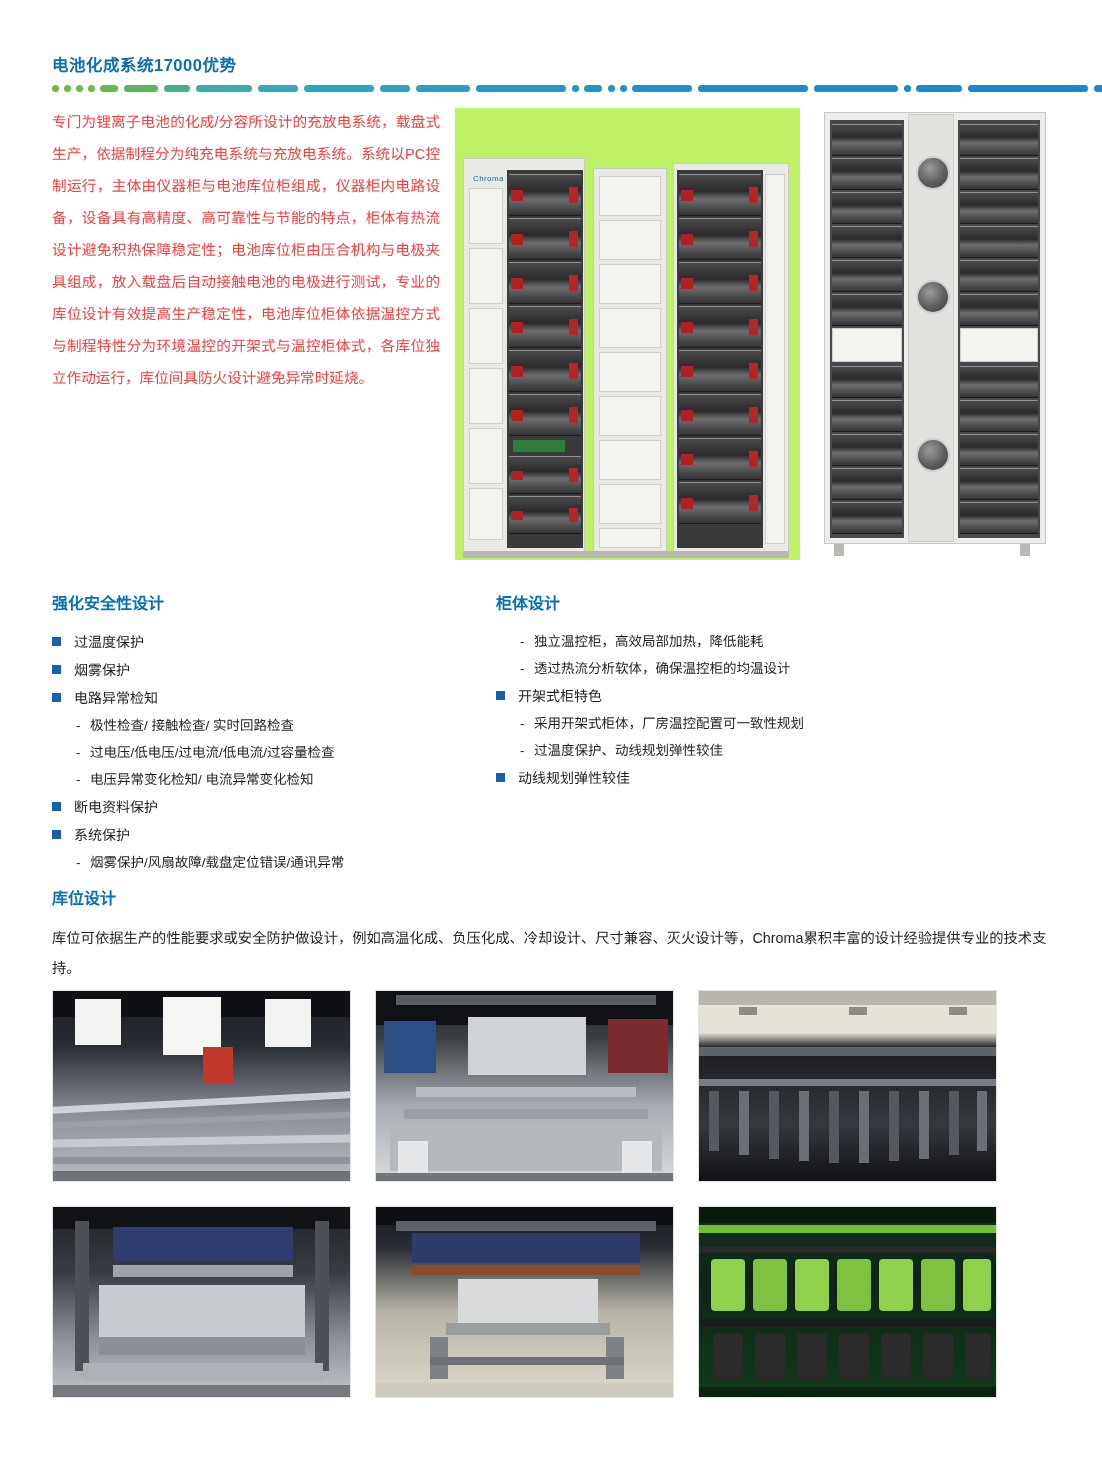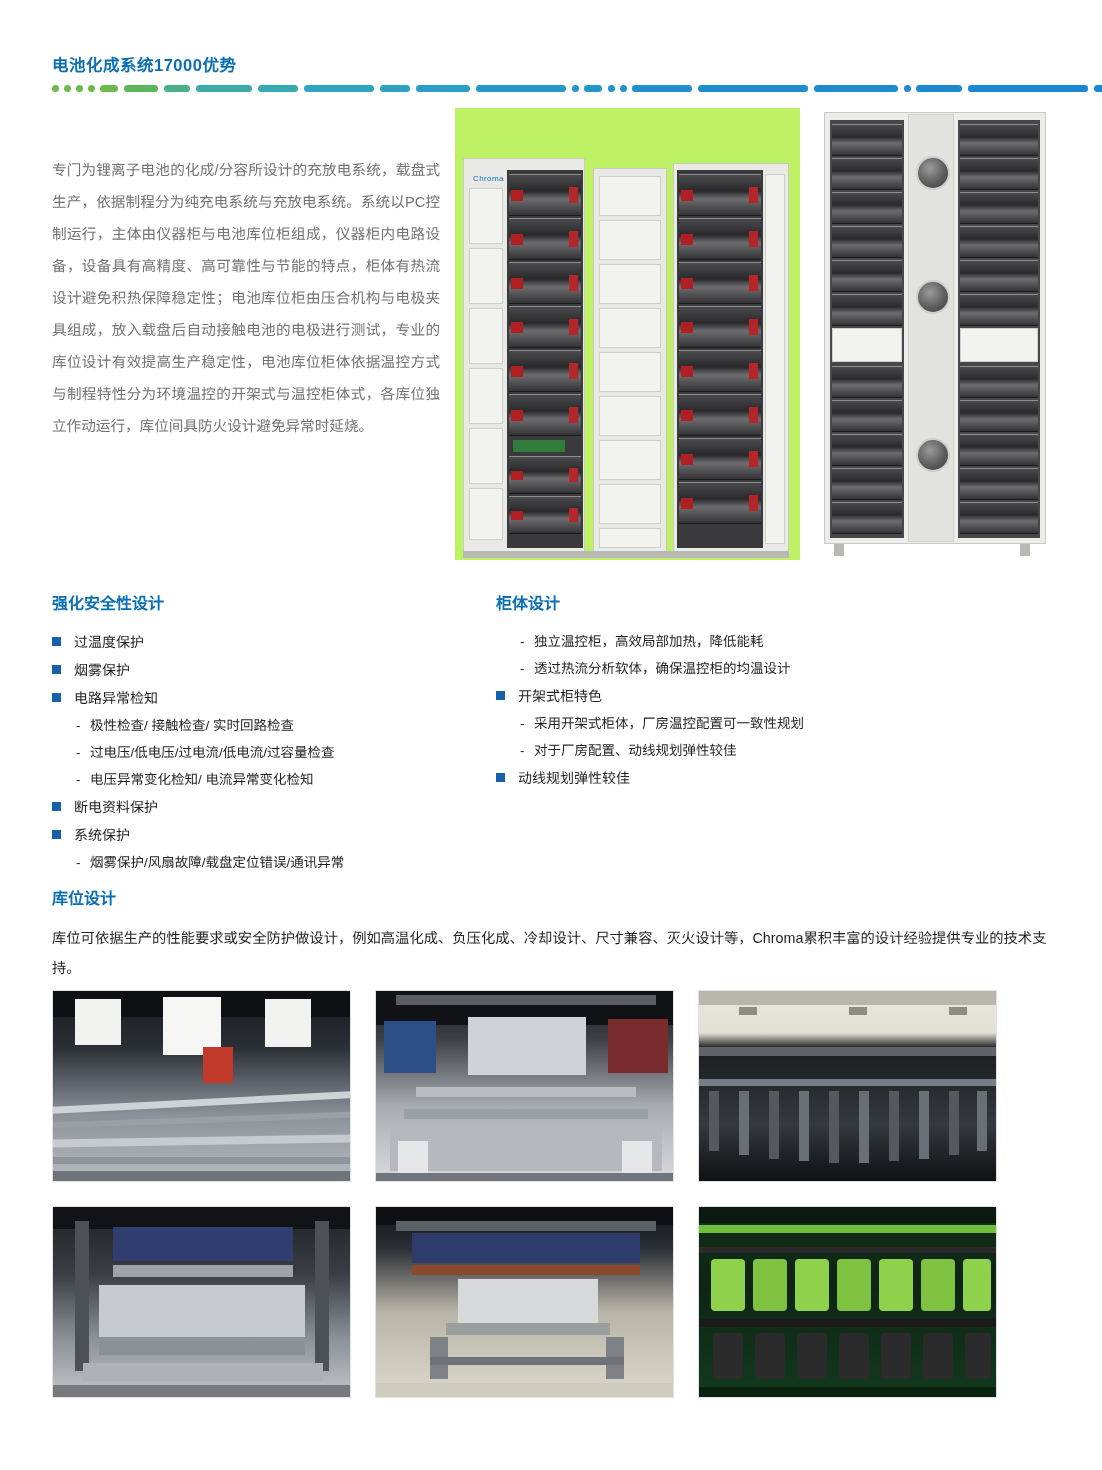--- a/index.html
+++ b/index.html
@@ -64,22 +64,21 @@
 
   
   .intro {
     position: absolute;
     left: 52px;
     top: 106px;
     width: 388px;
     font-size: 14.6px;
     line-height: 32px;
     text-align: justify;
-    color: #737373;
-    margin-top: 48px;
+    color: #ef4444;
   }
 
   
   .hero-a {
     position: absolute;
     left: 455px;
     top: 108px;
     width: 345px;
     height: 452px;
     overflow: hidden;
@@ -391,21 +390,21 @@
     </ul>
   </div>
 
   <div class="col-right">
     <h2 class="col-title">柜体设计</h2>
     <ul class="bullets">
       <li class="lvl2">独立温控柜，高效局部加热，降低能耗</li>
       <li class="lvl2">透过热流分析软体，确保温控柜的均温设计</li>
       <li class="lvl1">开架式柜特色</li>
       <li class="lvl2">采用开架式柜体，厂房温控配置可一致性规划</li>
-      <li class="lvl2">对于厂房配置、动线规划弹性较佳</li>
+      <li class="lvl2">过温度保护、动线规划弹性较佳</li>
       <li class="lvl1">动线规划弹性较佳</li>
     </ul>
   </div>
 
   <div class="sec-storage">
     <h2 class="col-title">库位设计</h2>
     <p>库位可依据生产的性能要求或安全防护做设计，例如高温化成、负压化成、冷却设计、尺寸兼容、灭火设计等，Chroma累积丰富的设计经验提供专业的技术支持。</p>
   </div>
 
   <div class="grid">

